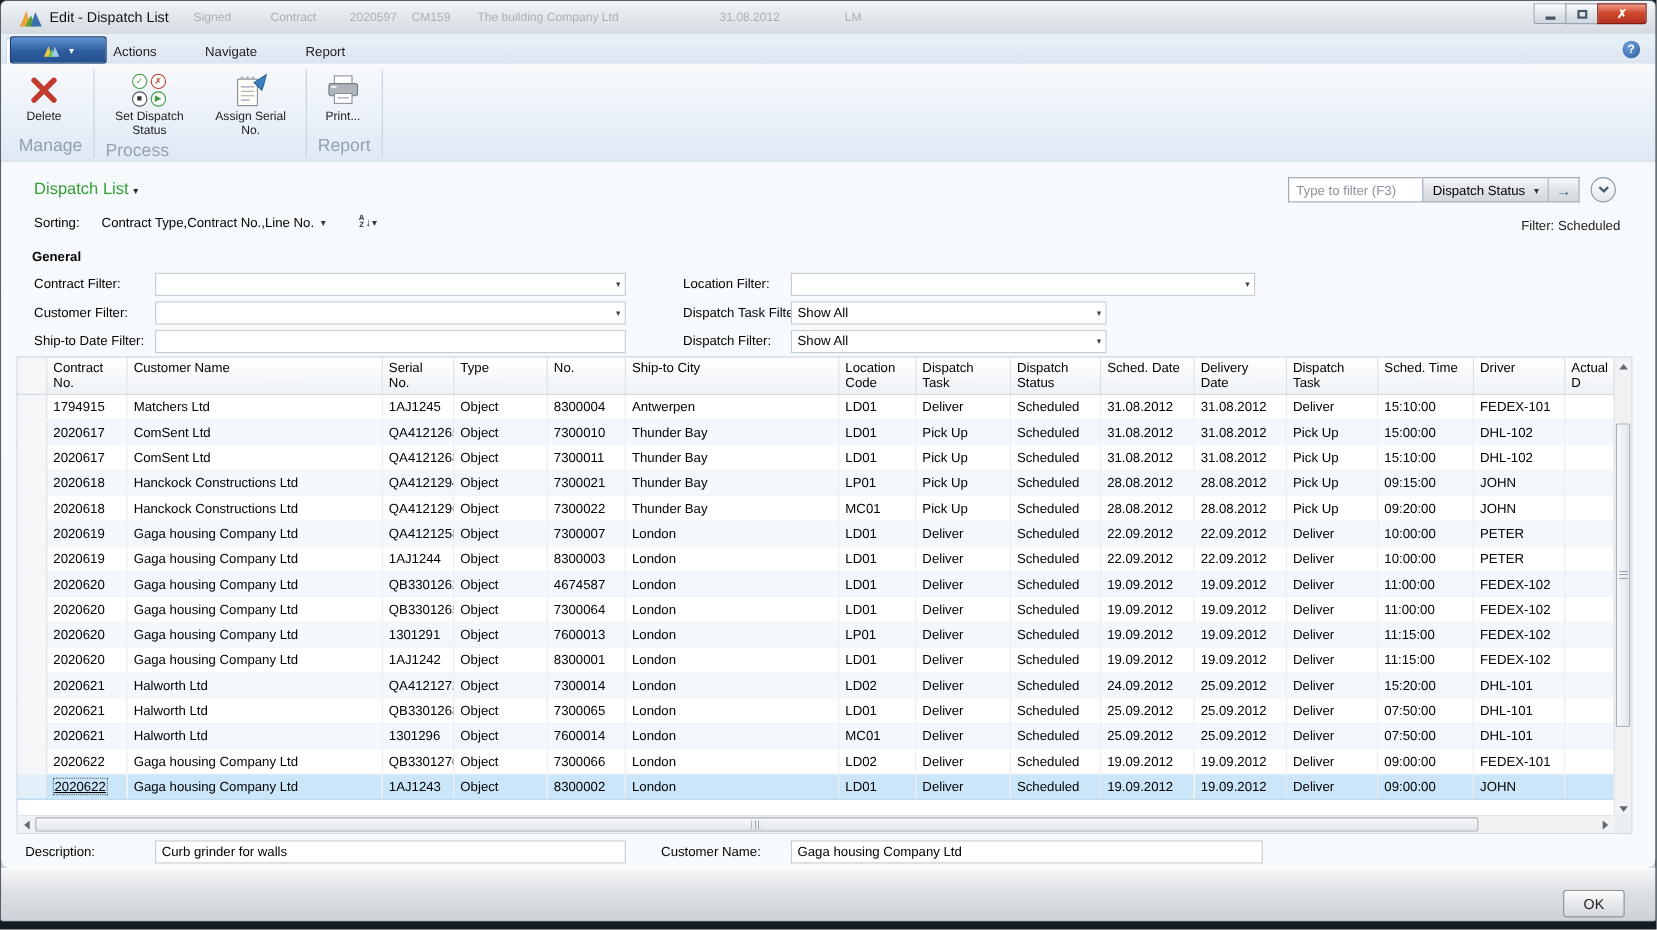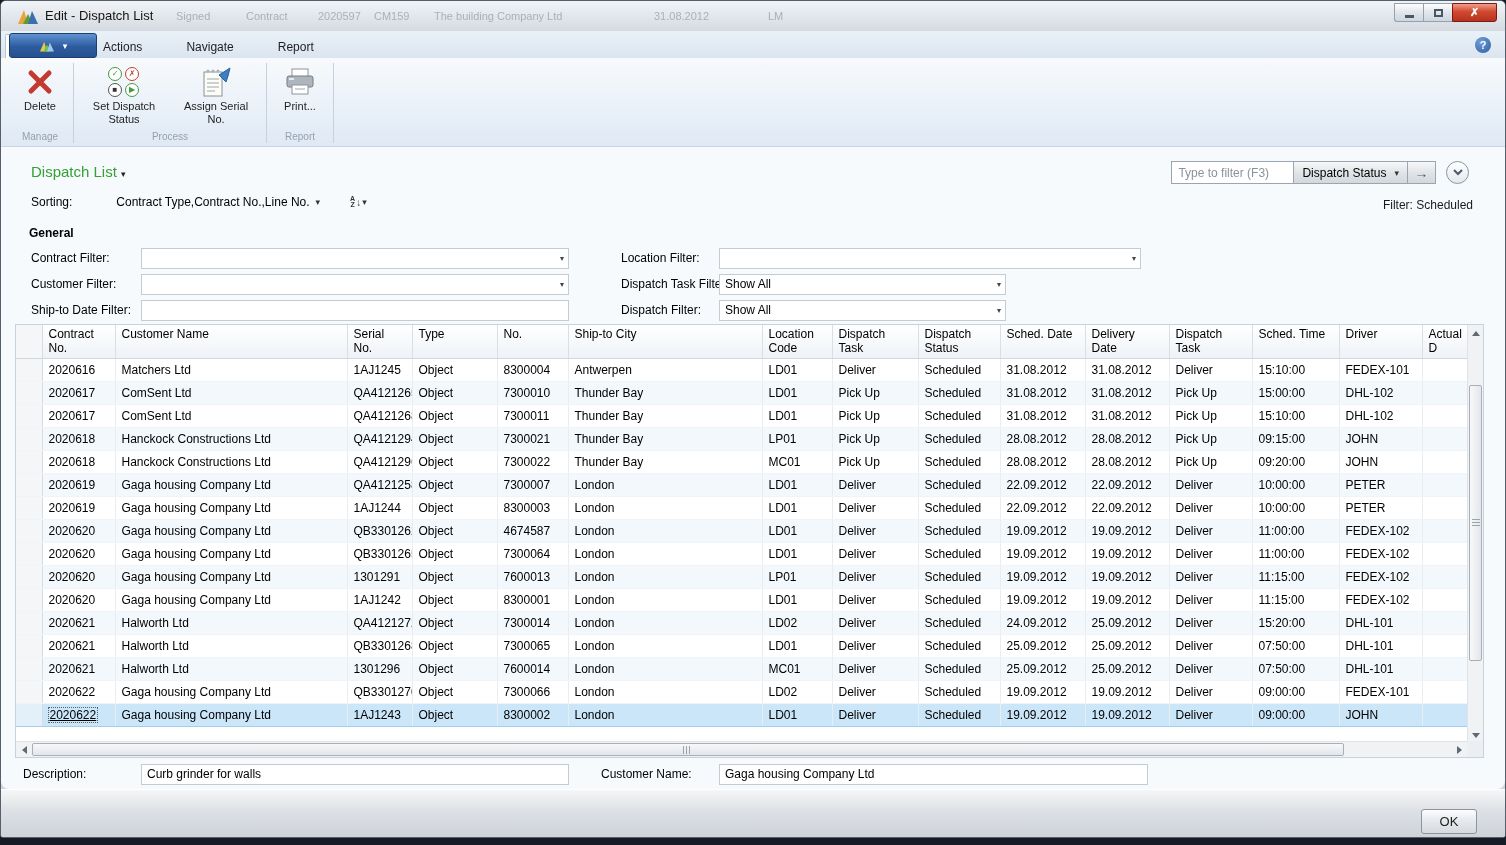--- a/index.html
+++ b/index.html
@@ -41,37 +41,37 @@
     display:flex; align-items:center; justify-content:center; }
 
   .ribbon-body { position:absolute; left:0; top:57px; right:0; height:89px;
     background:linear-gradient(#f8fafc,#eaf1f9 55%,#dfe9f4); border-bottom:1px solid #c9d5e2;
     display:flex; padding:2px 0 0 10px; }
   .rgroup { display:flex; flex-direction:column; }
   .rbuttons { flex:1; display:flex; align-items:flex-start; }
   .rbtn { min-width:58px; display:flex; flex-direction:column; align-items:center; padding:4px 5px 0; }
   .ricon { height:36px; display:flex; align-items:center; justify-content:center; }
   .rlabel { font-size:11px; line-height:13px; text-align:center; color:#1e1e1e; max-width:82px; }
-  .rgroup-label { text-align:center; font-size:10px; color:#93a1b1; padding:3px 6px 4px; }
+  .rgroup-label { font-size:16px; color:#93a1b1; padding:3px 6px 4px; }
   .rsep { width:1px; background:#c5d1df; margin:3px 4px 3px 4px; }
   .status-grid { display:grid; grid-template-columns:15px 15px; grid-gap:2px; }
   .stc { width:14px; height:14px; border-radius:50%; border:1px solid; background:#fff;
     font-size:8px; line-height:12px; text-align:center; }
   .stc.g { border-color:#3f9c3f; color:#3f9c3f; }
   .stc.r { border-color:#c23b2e; color:#c23b2e; }
   .stc.d { border-color:#555; color:#333; }
 
   
   .page { position:absolute; left:0; top:146px; right:0; height:642px;
     background:#f6fafd; border-radius:0 0 8px 8px; }
   .page-title { position:absolute; left:30px; top:16px; font-size:15px; color:#35a033; }
   .page-title .caret8 { color:#222; }
   .caret8 { font-size:9px; color:#333; }
   .sorting-row { position:absolute; left:30px; top:48px; font-size:12px; display:flex; align-items:center; gap:20px; }
-  .sorting-value { margin-left:24px; display:flex; align-items:center; gap:6px; }
+  .sorting-value { display:flex; align-items:center; gap:6px; }
   .az { display:flex; align-items:center; margin-left:10px; gap:1px; }
   .az-letters { font-size:7px; line-height:6px; font-weight:bold; color:#333; text-align:center; }
   .az-arrow { font-size:10px; color:#333; }
 
   .filter-controls { position:absolute; right:36px; top:14px; display:flex; align-items:center; }
   .filter-input { width:122px; height:23px; border:1px solid #9aa5b1; border-right:none; padding:0 6px;
     font-size:12px; font-family:"Liberation Sans",sans-serif; color:#0c4a6e; background:#fff; outline:none; }
   .filter-input::placeholder { color:#8a939d; }
   .filter-col-btn { height:23px; padding:0 8px; border:1px solid #9aa5b1; display:flex; align-items:center; gap:8px;
     font-size:12px; background:linear-gradient(#f6f7f8,#dfe3e7 55%,#d3d8dd); }
@@ -371,21 +371,21 @@
               <th>Delivery Date</th>
               <th>Dispatch Task</th>
               <th>Sched. Time</th>
               <th>Driver</th>
               <th>Actual D</th>
             </tr>
           </thead>
           <tbody>
             <tr>
               <td class="sel"></td>
-              <td>2020616</td>
+              <td>1794915</td>
               <td>Matchers Ltd</td>
               <td>1AJ1245</td>
               <td>Object</td>
               <td>8300004</td>
               <td>Antwerpen</td>
               <td>LD01</td>
               <td>Deliver</td>
               <td>Scheduled</td>
               <td>31.08.2012</td>
               <td>31.08.2012</td>

